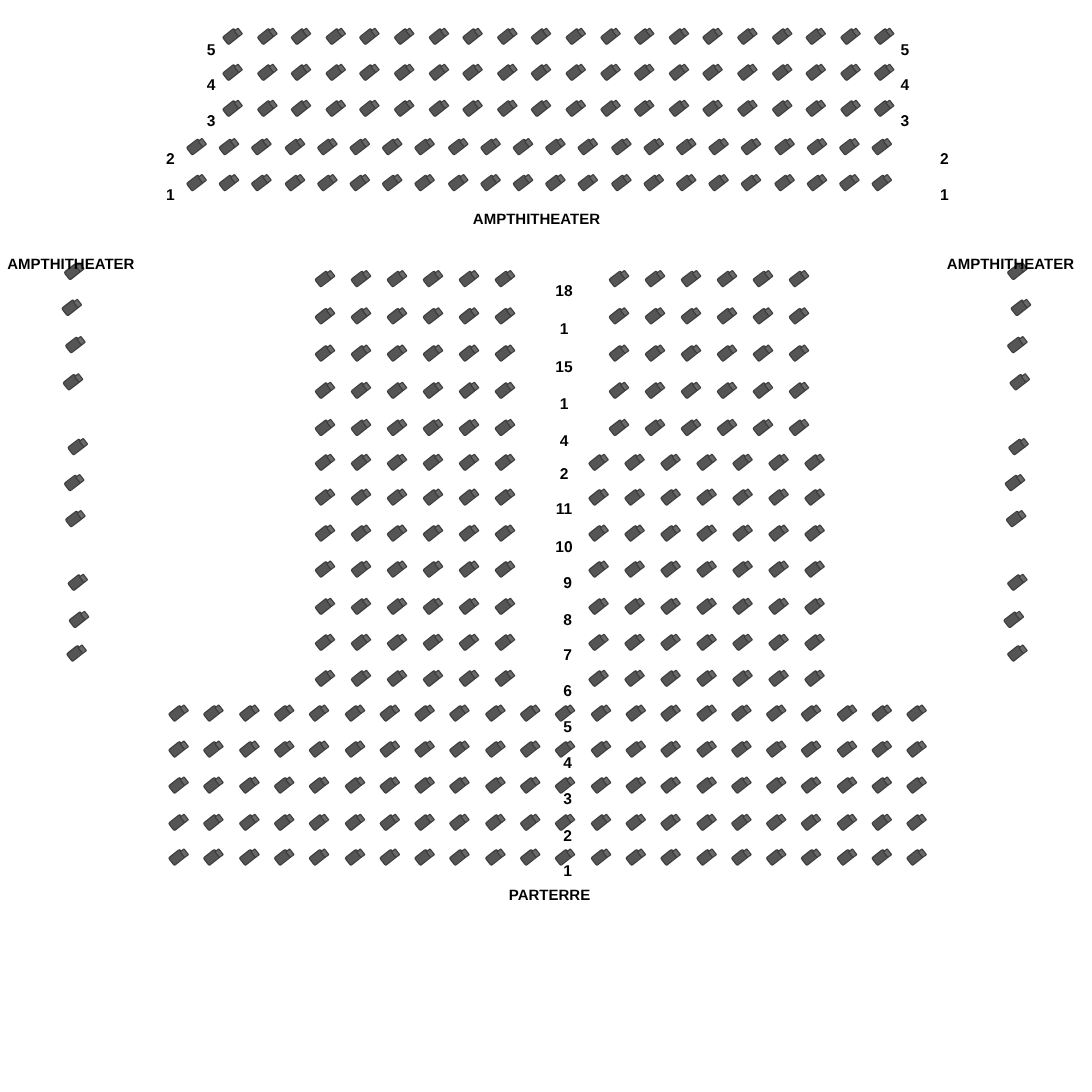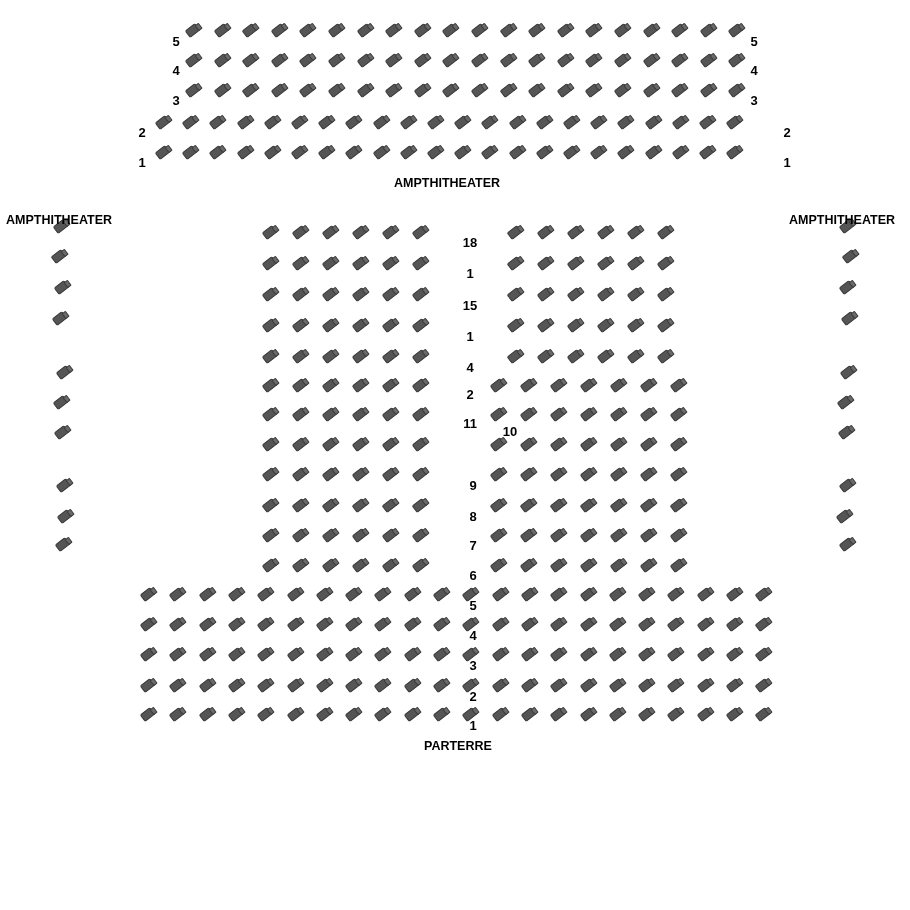--- a/index.html
+++ b/index.html
@@ -457,21 +457,21 @@
     <div class="row-label" style="left: 744px; top: 93px;">3</div>
     <div class="row-label" style="left: 777px; top: 125px;">2</div>
     <div class="row-label" style="left: 777px; top: 155px;">1</div>
     <div class="row-label" style="left: 460px; top: 235px;">18</div>
     <div class="row-label" style="left: 460px; top: 266px;">1</div>
     <div class="row-label" style="left: 460px; top: 298px;">15</div>
     <div class="row-label" style="left: 460px; top: 329px;">1</div>
     <div class="row-label" style="left: 460px; top: 360px;">4</div>
     <div class="row-label" style="left: 460px; top: 387px;">2</div>
     <div class="row-label" style="left: 460px; top: 416px;">11</div>
-    <div class="row-label" style="left: 460px; top: 424px; margin-left: 40px;">10</div>
+    <div class="row-label" style="left: 460px; top: 448px;">10</div>
     <div class="row-label" style="left: 463px; top: 478px;">9</div>
     <div class="row-label" style="left: 463px; top: 509px;">8</div>
     <div class="row-label" style="left: 463px; top: 538px;">7</div>
     <div class="row-label" style="left: 463px; top: 568px;">6</div>
     <div class="row-label" style="left: 463px; top: 598px;">5</div>
     <div class="row-label" style="left: 463px; top: 628px;">4</div>
     <div class="row-label" style="left: 463px; top: 658px;">3</div>
     <div class="row-label" style="left: 463px; top: 689px;">2</div>
     <div class="row-label" style="left: 463px; top: 718px;">1</div>
     <div class="section-label" style="left: 394px; top: 176px;">AMPTHITHEATER</div>

